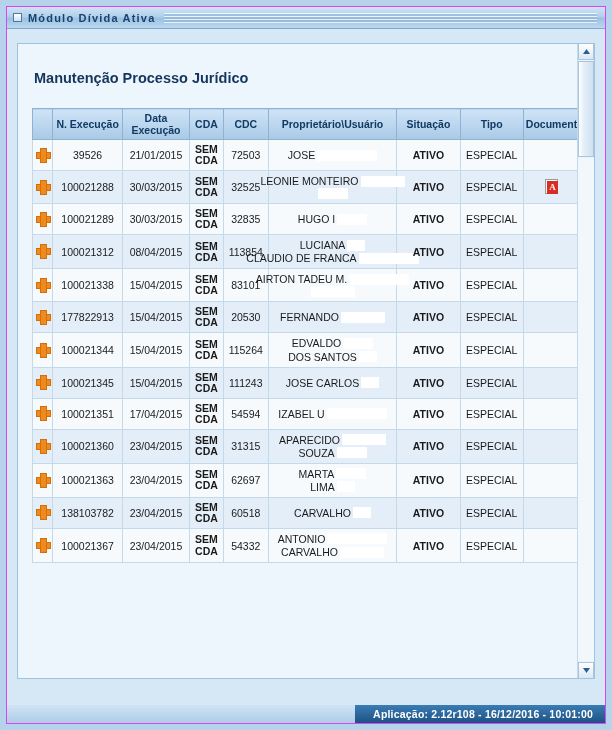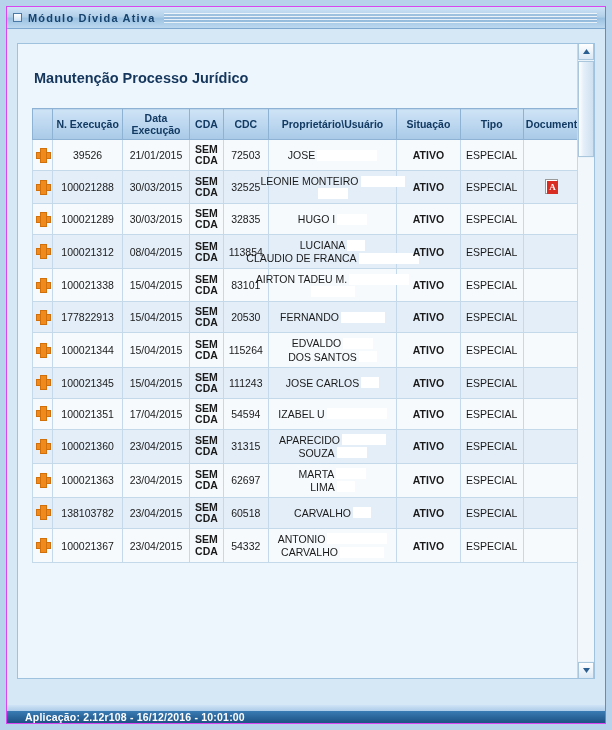--- a/index.html
+++ b/index.html
@@ -229,21 +229,20 @@
     color: #ffffff;
     font-size: 10.5px;
     font-weight: bold;
     white-space: nowrap;
     letter-spacing: 0.2px;
   }
   .status-wrap {
     display: flex;
     align-items: stretch;
     height: 18px;
-    flex-direction: column;
   }
   .status-right {
     background: linear-gradient(to bottom, #3a7cb4, #1c5284);
     display: flex; align-items: center;
     padding: 0 12px 0 18px;
   }
 </style>
 </head>
 <body>
 

